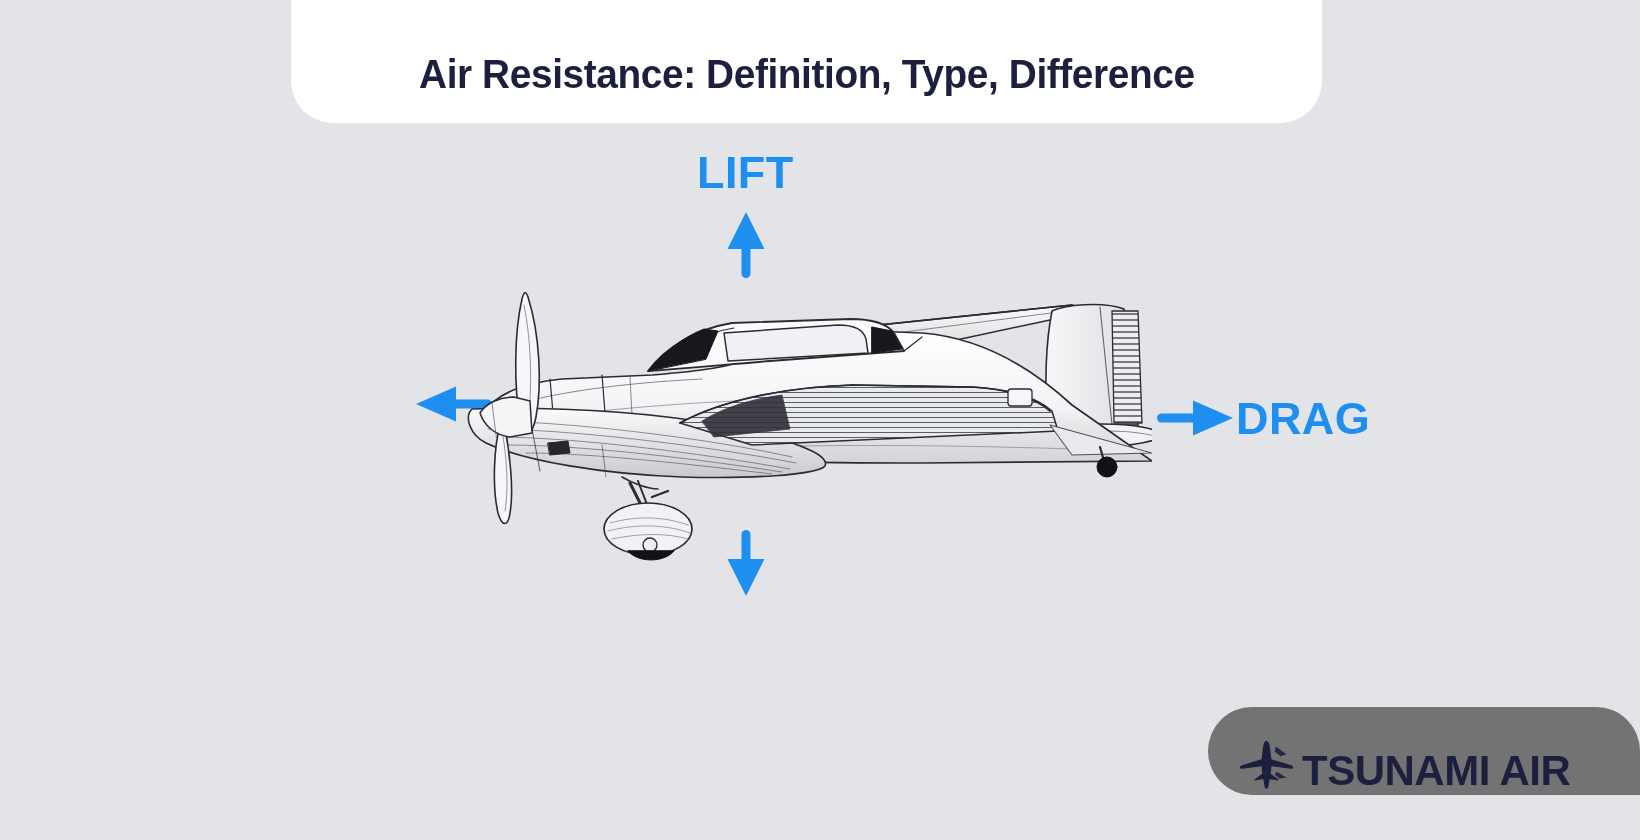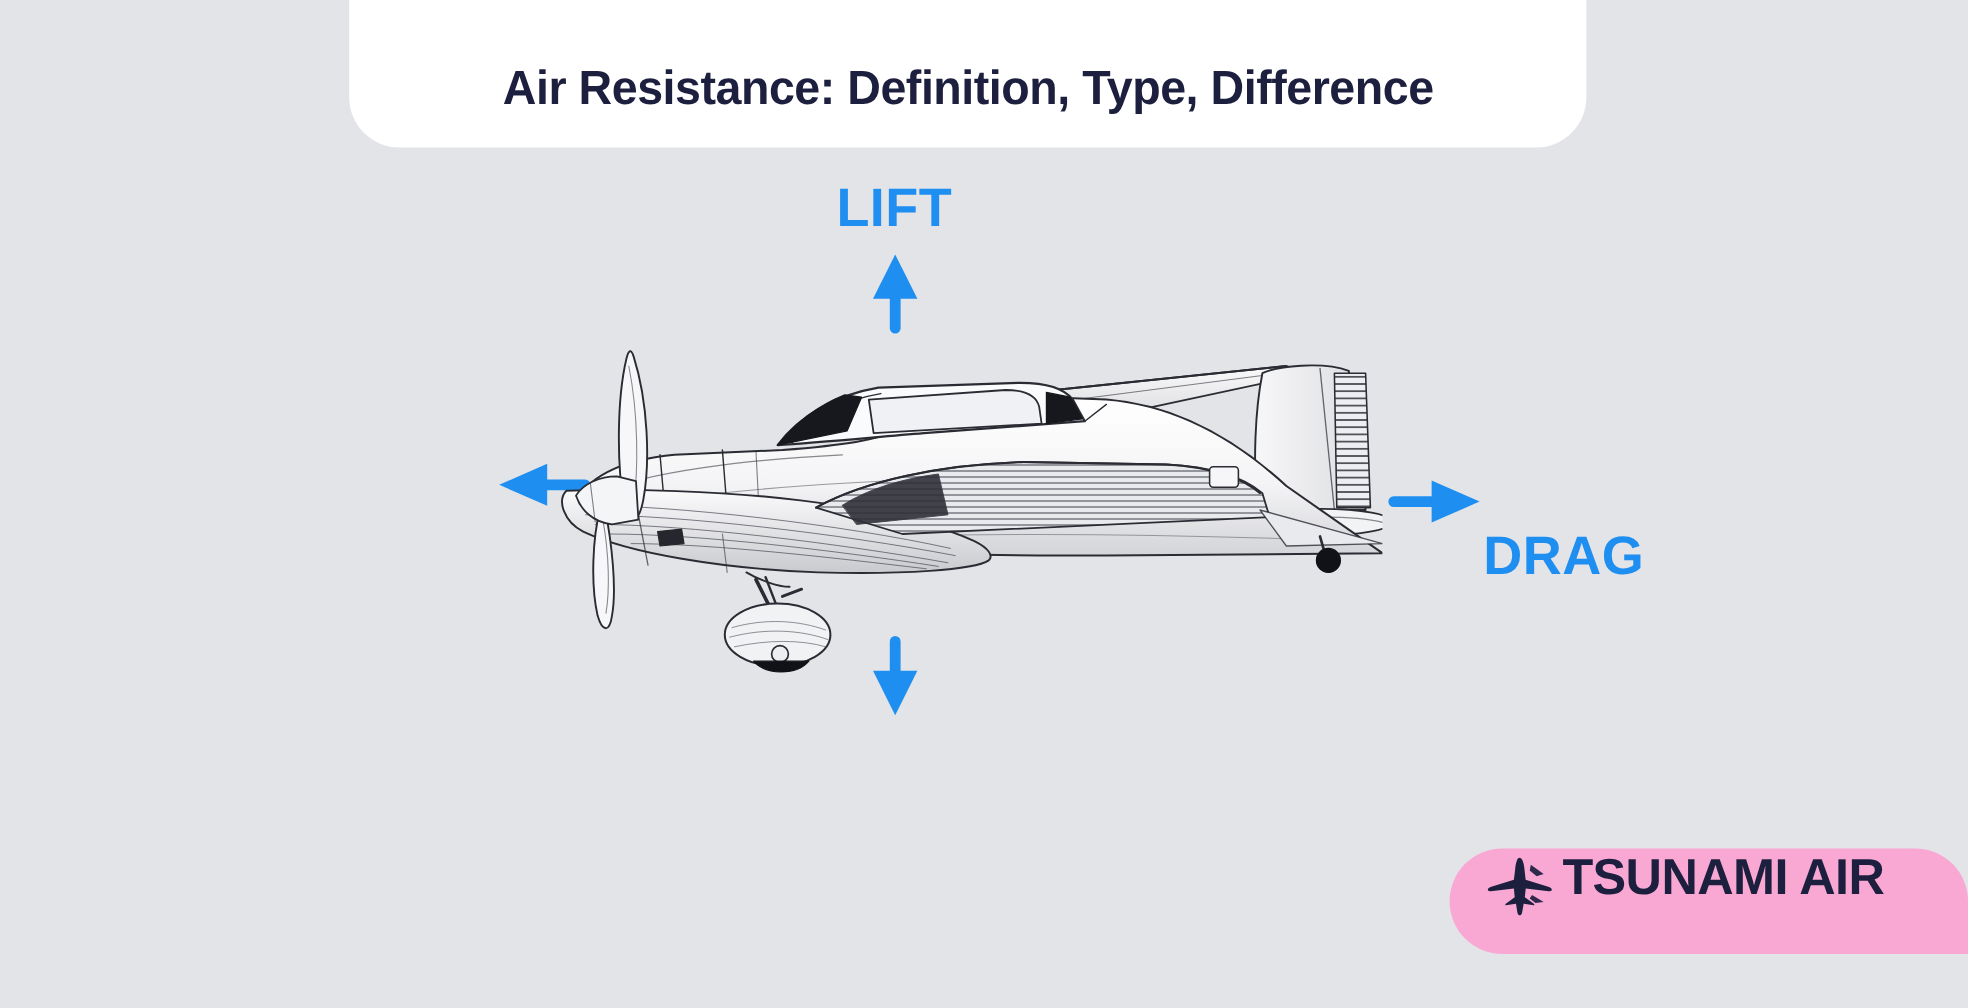--- a/index.html
+++ b/index.html
@@ -54,21 +54,21 @@
     font-family: "Liberation Sans", sans-serif;
     font-weight: bold;
     font-size: 45px;
     letter-spacing: 0.4px;
     white-space: nowrap;
     line-height: 1;
     text-align: right;
   }
   .label-lift   { left: 697px;  top: 150px; }
   .label-thrust { left: 210px;  top: 381px; }
-  .label-drag   { left: 1236px; top: 396px; margin-top: 44px; }
+  .label-drag   { left: 1236px; top: 396px; }
   .label-weight { left: 655px;  top: 610px; }
 
   
   .arrow {
     position: absolute;
   }
 
   
   .plane-wrap {
     position: absolute;
@@ -78,26 +78,26 @@
     height: 300px;
   }
 
   
   .logo-pill {
     position: absolute;
     left: 1208px;
     top: 707px;
     width: 432px;
     height: 88px;
-    background: #f9a8d4;
+    background: #737373;
     border-top-left-radius: 44px;
     border-bottom-left-radius: 44px;
     border-top-right-radius: 44px;
     display: flex;
-    align-items: flex-start;
+    align-items: flex-end;
     padding-left: 28px;
     box-sizing: border-box;
   }
   .logo-mark {
     flex: 0 0 auto;
     width: 62px;
     height: 62px;
     margin-right: 4px;
   }
   .logo-text {

